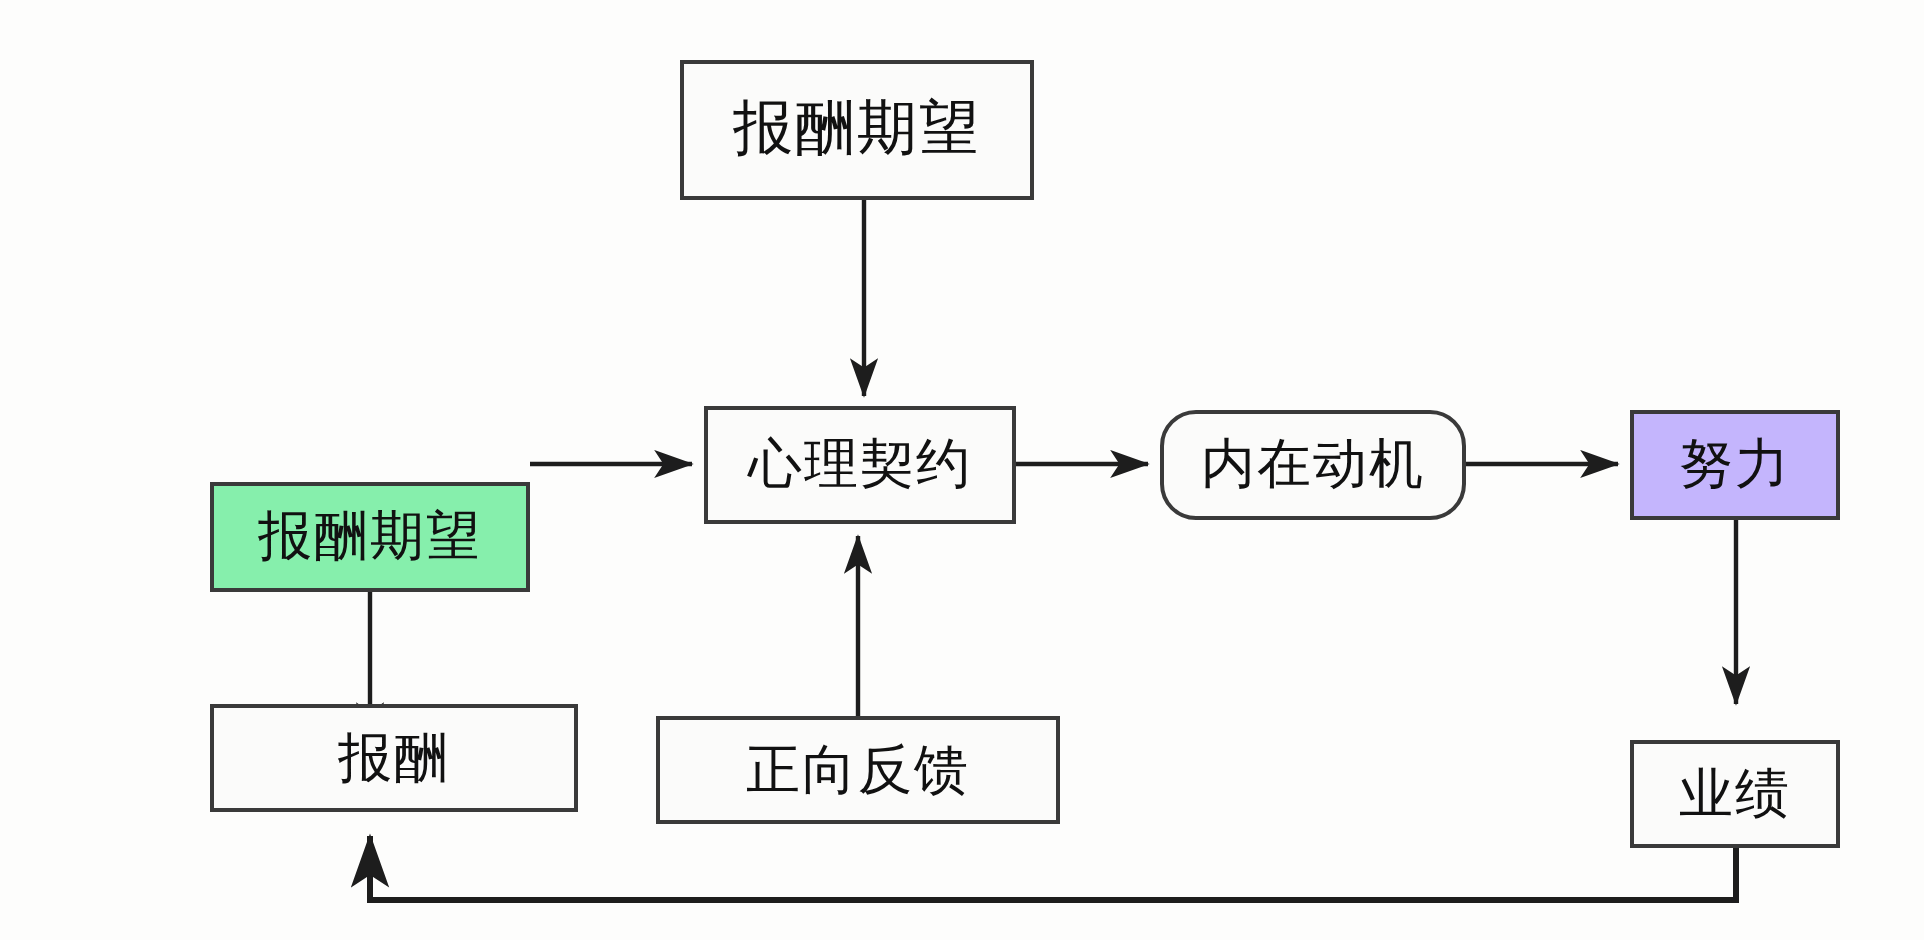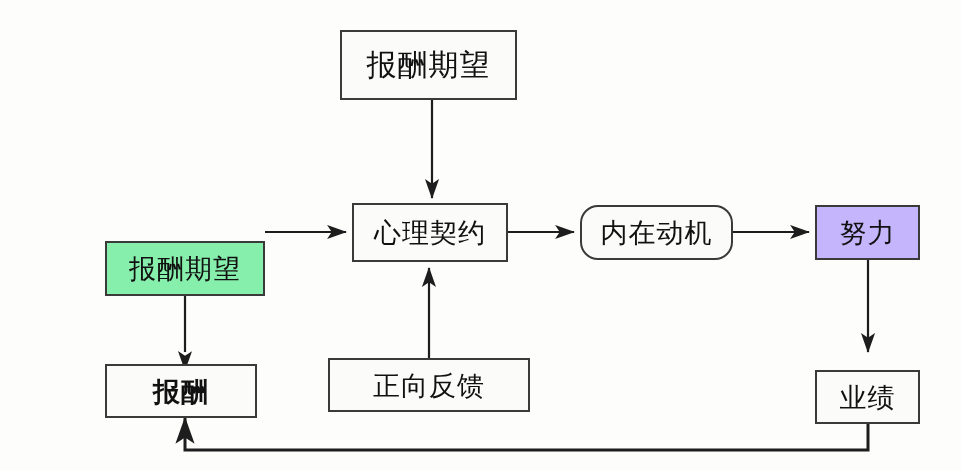--- a/index.html
+++ b/index.html
@@ -69,21 +69,21 @@
       </div>
       <div class="node" style="left: 352px; top: 203px; width: 156px; height: 59px; border-color: rgb(58, 58, 58); background: rgb(251, 251, 250); text-align: center;">
         <span style="font-size: 27px; color: rgb(17, 17, 17);">心理契约</span>
       </div>
       <div class="node" style="left: 580px; top: 205px; width: 153px; height: 55px; border-color: rgb(58, 58, 58); background: rgb(251, 251, 250); border-radius: 18px;">
         <span style="font-size: 27px; color: rgb(17, 17, 17);">内在动机</span>
       </div>
       <div class="node" style="left: 815px; top: 205px; width: 105px; height: 55px; border-color: rgb(58, 58, 58); background: #c4b5fd;">
         <span style="font-size: 27px; color: rgb(17, 17, 17);">努力</span>
       </div>
-      <div class="node" style="left: 105px; top: 364px; width: 152px; height: 54px; border-color: rgb(58, 58, 58); background: rgb(251, 251, 250); font-weight: bold;">
+      <div class="node" style="left: 105px; top: 352px; width: 184px; height: 54px; border-color: rgb(58, 58, 58); background: rgb(251, 251, 250);">
         <span style="font-size: 27px; color: rgb(17, 17, 17);">报酬</span>
       </div>
       <div class="node" style="left: 328px; top: 358px; width: 202px; height: 54px; border-color: rgb(58, 58, 58); background: rgb(251, 251, 250);">
         <span style="font-size: 27px; color: rgb(17, 17, 17);">正向反馈</span>
       </div>
       <div class="node" style="left: 815px; top: 358px; width: 105px; height: 54px; border-color: rgb(58, 58, 58); background: rgb(251, 251, 250); margin-top: 12px;">
         <span style="font-size: 27px; color: rgb(17, 17, 17);">业绩</span>
       </div>
     </div>
 

